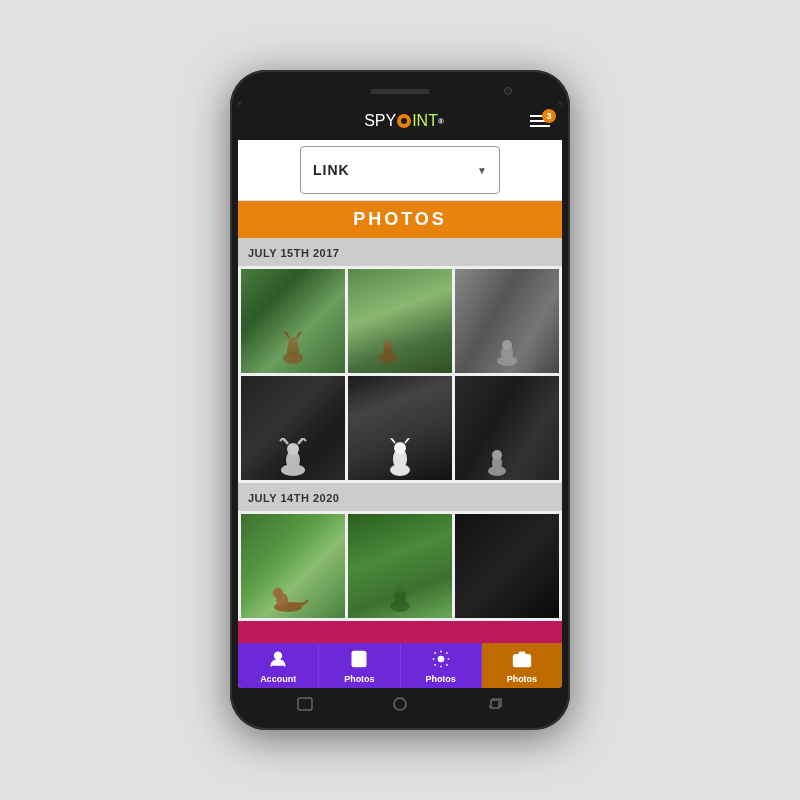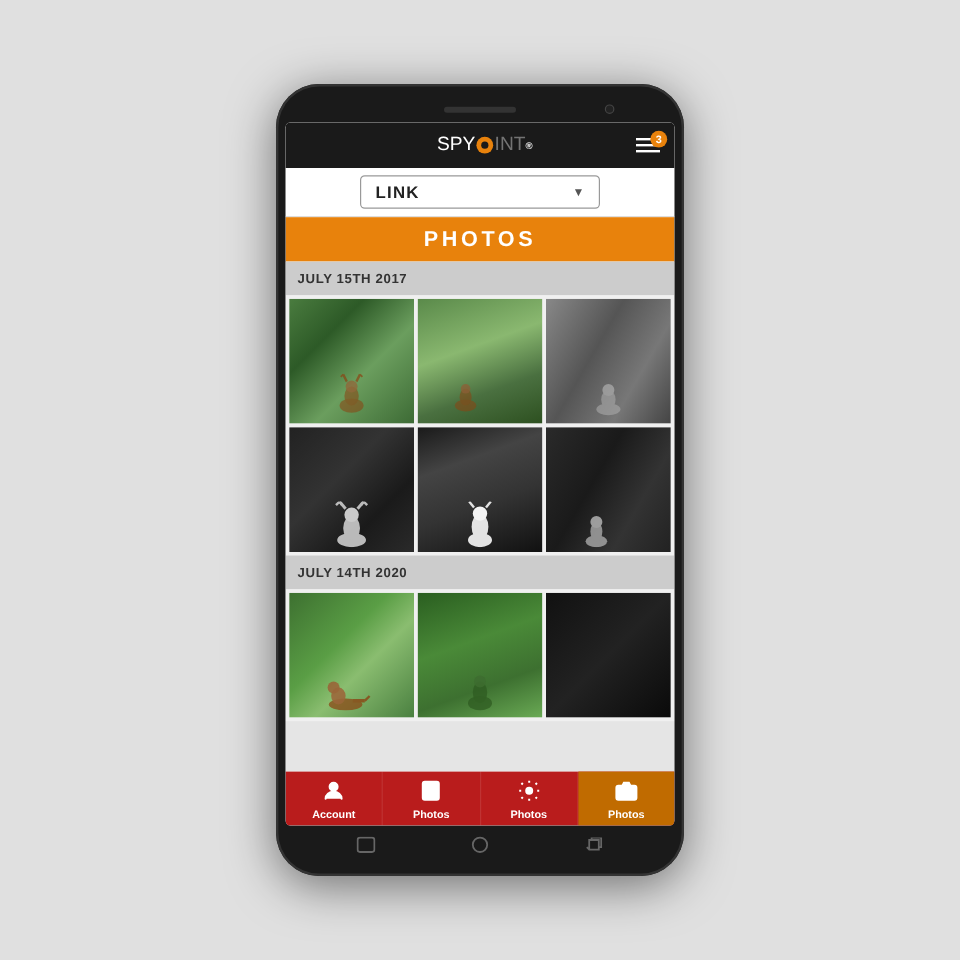--- a/index.html
+++ b/index.html
@@ -86,21 +86,21 @@
     }
 
     .logo-container {
       display: flex;
       align-items: center;
       flex: 1;
       justify-content: center;
     }
 
     .logo-spy { color: white; }
-    .logo-point { color: #737373; }
+    .logo-point { color: #bef264; }
     .logo-dot {
       display: inline-block;
       width: 14px;
       height: 14px;
       background: #e8820c;
       border-radius: 50%;
       position: relative;
       margin: 0 1px;
       vertical-align: middle;
     }
@@ -159,21 +159,21 @@
       justify-content: center;
       border-bottom: 1px solid #ddd;
     }
 
     .device-dropdown {
       display: flex;
       align-items: center;
       justify-content: space-between;
       border: 1.5px solid #999;
       border-radius: 4px;
-      padding: 5px 12px;
+      padding: 15px 12px;
       width: 200px;
       cursor: pointer;
     }
 
     .device-dropdown-label {
       font-size: 14px;
       font-weight: bold;
       color: #222;
       letter-spacing: 1px;
     }
@@ -194,21 +194,21 @@
       color: white;
       font-size: 18px;
       font-weight: 900;
       letter-spacing: 3px;
     }
 
     
     .photos-content {
       flex: 1;
       overflow-y: auto;
-      background: #e5e5e5;
+      background: #be185d;
     }
 
     .date-section-header {
       background: #cccccc;
       padding: 5px 10px;
     }
 
     .date-label {
       font-size: 11px;
       font-weight: bold;
@@ -248,21 +248,21 @@
     .photo-night-1 { background: linear-gradient(135deg, #222 0%, #333 40%, #1a1a1a 70%, #2a2a2a 100%); }
     .photo-night-2 { background: linear-gradient(160deg, #1a1a1a 0%, #444 30%, #333 60%, #111 100%); }
     .photo-night-3 { background: linear-gradient(120deg, #2a2a2a 0%, #1a1a1a 40%, #333 70%, #222 100%); }
 
     .photo-day2-1 { background: linear-gradient(135deg, #3d7030 0%, #5a9e45 40%, #8abd70 60%, #4a8040 100%); }
     .photo-day2-2 { background: linear-gradient(160deg, #2a5e20 0%, #4a8a38 40%, #3d7030 70%, #6aaa55 100%); }
     .photo-dark-1 { background: linear-gradient(135deg, #111 0%, #222 50%, #0a0a0a 100%); }
 
     
     .bottom-nav {
-      background: #b91c1c;
+      background: #6d28d9;
       display: flex;
       align-items: stretch;
     }
 
     .nav-item {
       flex: 1;
       display: flex;
       flex-direction: column;
       align-items: center;
       justify-content: center;

